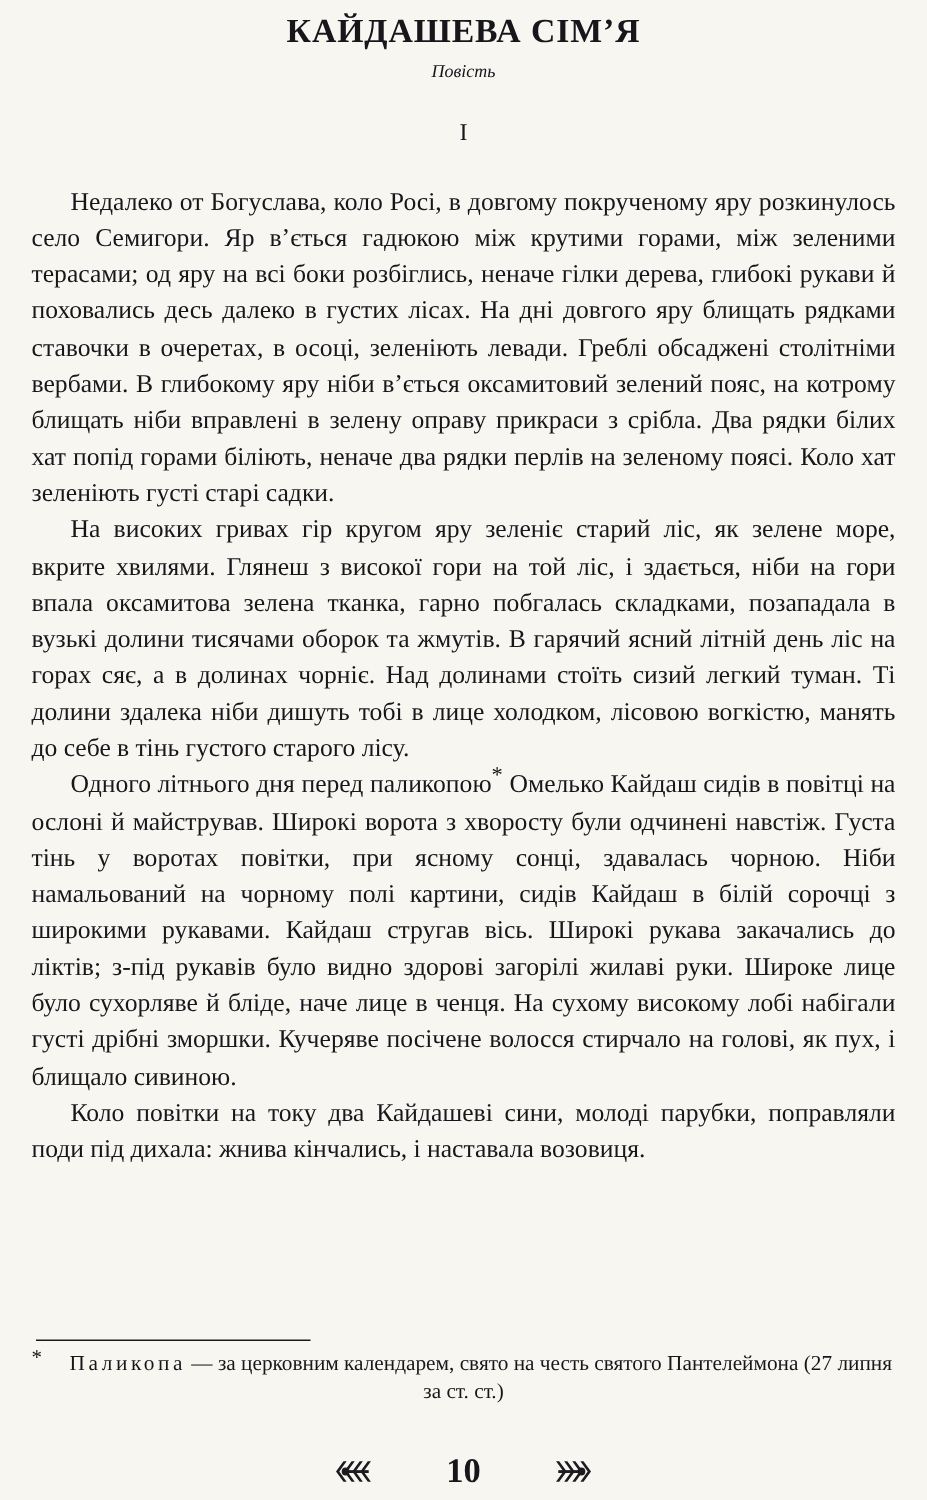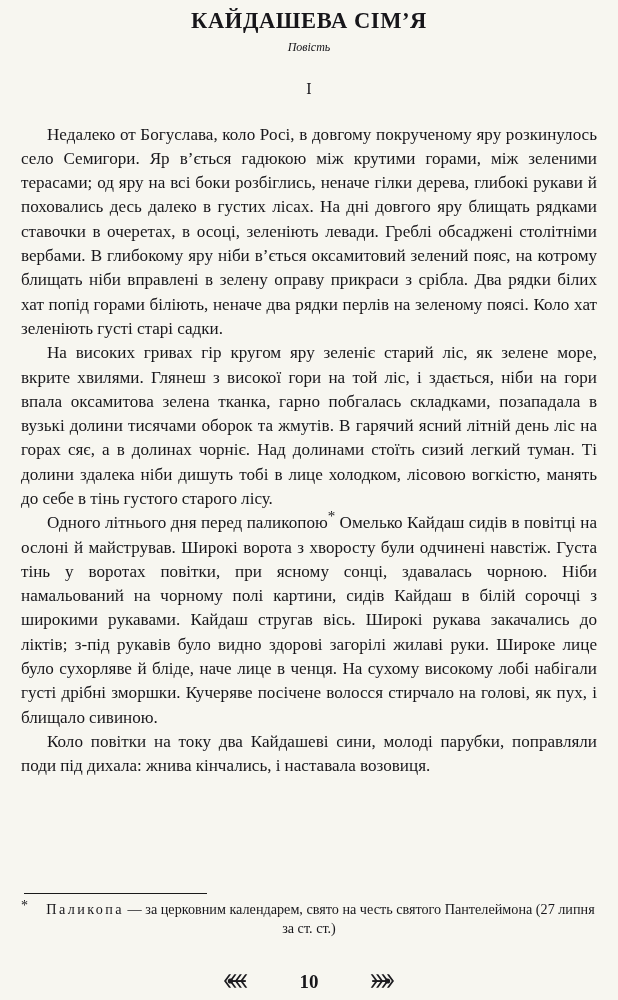--- a/index.html
+++ b/index.html
@@ -116,21 +116,21 @@
     position: absolute;
     left: 0;
     right: 0;
     bottom: 8px;
     display: flex;
     align-items: center;
     justify-content: center;
     gap: 48px;
   }
   .page-number {
-    font-size: 19px;
+    font-size: 23px;
     font-weight: bold;
     line-height: 1;
     min-width: 26px;
     text-align: center;
   }
   .ornament {
     display: block;
     width: 26px;
     height: 22px;
   }

